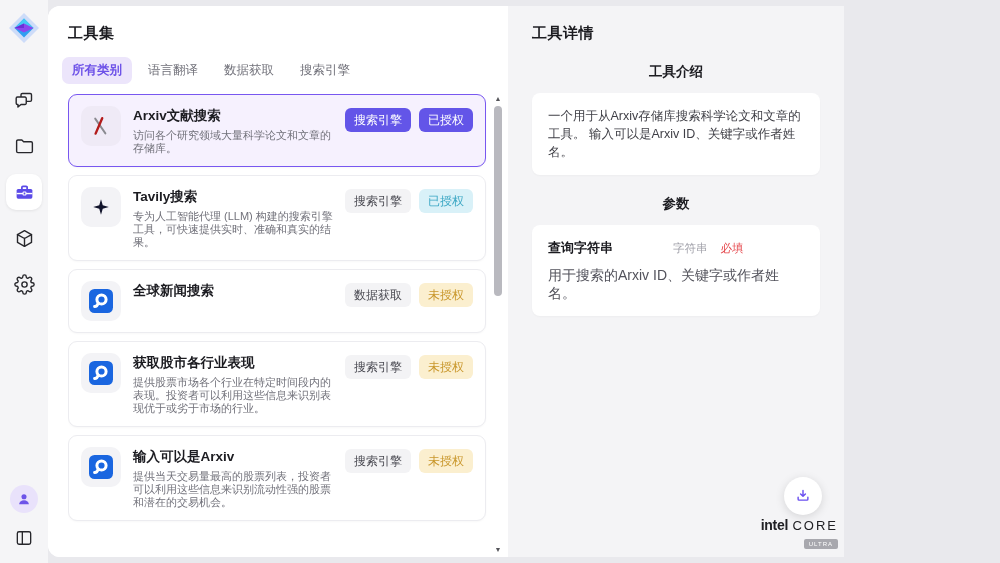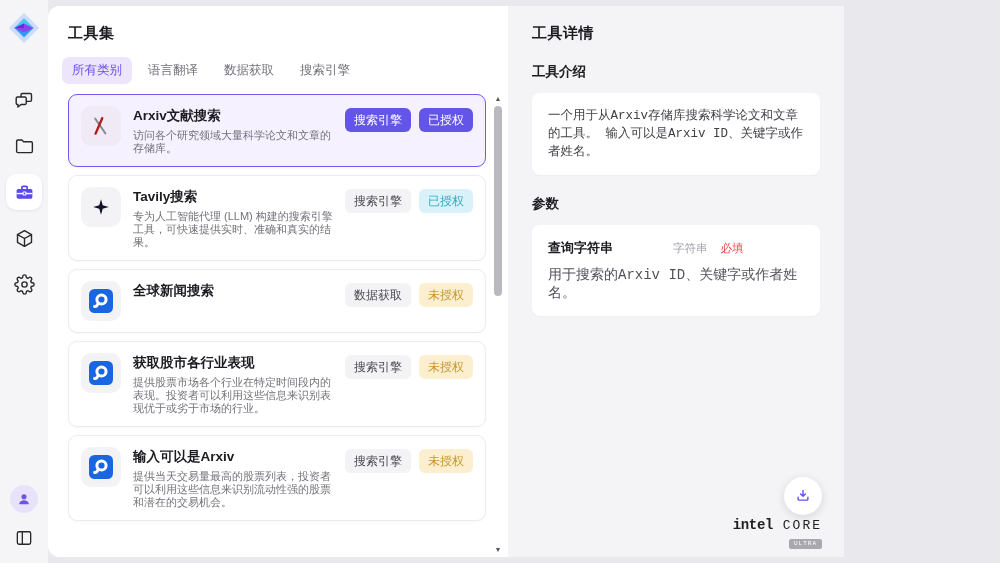--- a/index.html
+++ b/index.html
@@ -41,21 +41,21 @@
     border-radius:12px 0 0 12px; overflow:hidden; background:#ffffff;
   }
 
   
   .list-panel { width:460px; flex-shrink:0; background:#fff; padding:18px 0 0 20px;
     display:flex; flex-direction:column; }
   .panel-title { font-size:15px; font-weight:700; letter-spacing:.5px; }
   .tabs { display:flex; gap:6px; margin:14px 0 10px -6px; align-items:center; }
   .tab { border:none; background:transparent; color:#71717a; font-size:12.5px;
     padding:5px 10px; border-radius:7px; cursor:pointer; font-family:inherit; }
-  .tab.active { background:#ece5fb; color:#6d52e8; font-weight:400; }
+  .tab.active { background:#ece5fb; color:#6d52e8; font-weight:700; }
 
   .list-wrap { position:relative; flex:1; overflow:hidden; padding-right:22px; }
   .list { display:flex; flex-direction:column; gap:8px; }
 
   .tool-card {
     border:1px solid #ececf0; border-radius:9px; background:#fff;
     padding:11px 12px; display:flex; gap:12px; cursor:pointer;
     box-shadow:0 1px 2px rgba(0,0,0,.03);
   }
   .tool-card.selected { border:1.5px solid #7857f0; background:#f6f1fe; }
@@ -75,41 +75,41 @@
   
   .scrollbar { position:absolute; top:0; right:4px; bottom:2px; width:12px; }
   .scroll-arrow { position:absolute; left:0; width:12px; height:10px; font-size:7px;
     color:#55555a; text-align:center; line-height:10px; cursor:pointer; user-select:none; }
   .scroll-arrow.up { top:0; }
   .scroll-arrow.down { bottom:0; }
   .scroll-thumb { position:absolute; left:2px; top:12px; width:8px; height:190px;
     background:#b9b9bf; border-radius:4px; cursor:pointer; }
 
   
-  .detail-panel { flex:1; background:#f4f4f6; padding:18px 24px; position:relative;font-family:Liberation Mono, monospace; }
+  .detail-panel { flex:1; background:#f4f4f6; padding:18px 24px; position:relative; }
   .detail-title { font-size:15px; font-weight:700; letter-spacing:.5px; }
-  .section-heading { font-size:13.5px; font-weight:700; margin-top:20px; }
+  .section-heading { font-size:13.5px; font-weight:700; margin-top:20px;text-align:center; }
   .card { background:#fff; border-radius:8px; padding:14px 16px; margin-top:12px;
     box-shadow:0 1px 2px rgba(0,0,0,.03); }
   .intro-text { font-size:12.5px; color:#3f3f46; line-height:18px; }
   .param-head { display:flex; align-items:baseline; gap:13px; }
   .param-name { font-size:13px; font-weight:700; }
   .param-type { font-size:11.5px; color:#a1a1aa;margin-left:47px; }
   .param-required { font-size:11.5px; color:#e5484d; }
   .param-desc { font-size:14px; color:#52525b; margin-top:9px; line-height:18px; }
 
   .fab {
     position:absolute; right:22px; bottom:42px; width:38px; height:38px; border-radius:50%;
     background:#fff; border:none; box-shadow:0 2px 10px rgba(0,0,0,.13); cursor:pointer;
     display:flex; align-items:center; justify-content:center;
   }
   .fab svg { width:18px; height:18px; stroke:#6a4ff0; stroke-width:1.9; fill:none;
     stroke-linecap:round; stroke-linejoin:round; }
 
-  .intel { position:absolute; right:22px; bottom:8px; text-align:right; color:#202024;
+  .intel { position:absolute; right:6px; bottom:8px; text-align:right; color:#202024;
     line-height:1; }
   .intel .intel-word { font-size:14px; font-weight:700; letter-spacing:-.3px; }
   .intel .core-word { font-size:13px; font-weight:500; letter-spacing:2px; text-transform:uppercase; }
   .intel .ultra-badge { display:inline-block; background:#a8a8ae; color:#fff; font-size:6px;
     letter-spacing:1px; padding:2px 5px; border-radius:2px; margin-top:2px; text-transform:uppercase; }
 </style>
 </head>
 <body>
 
 <div class="app">

